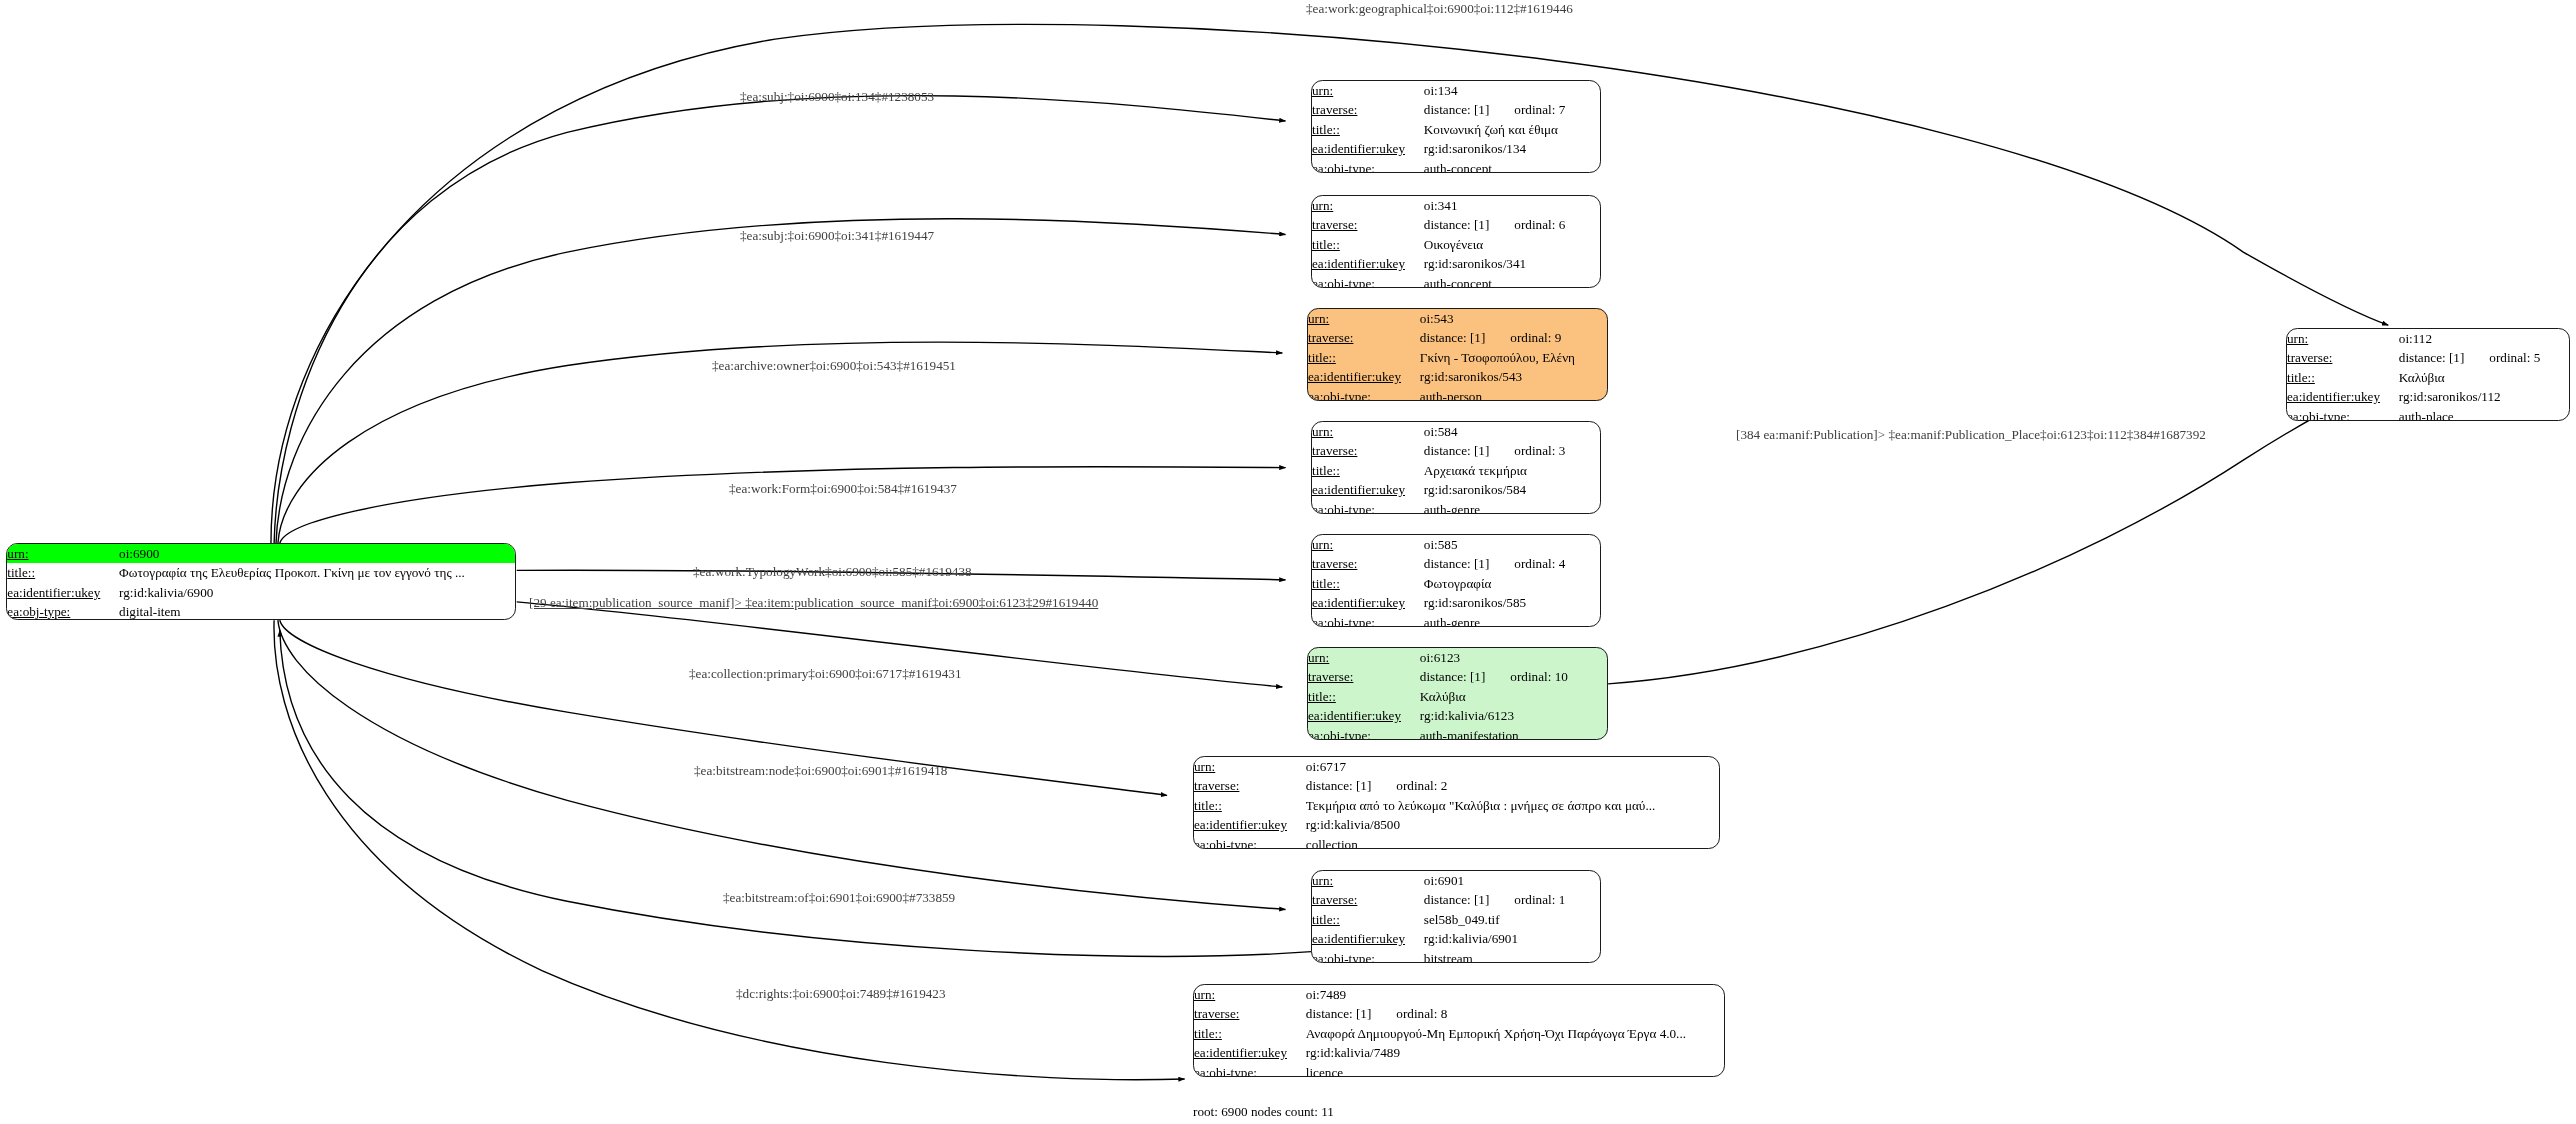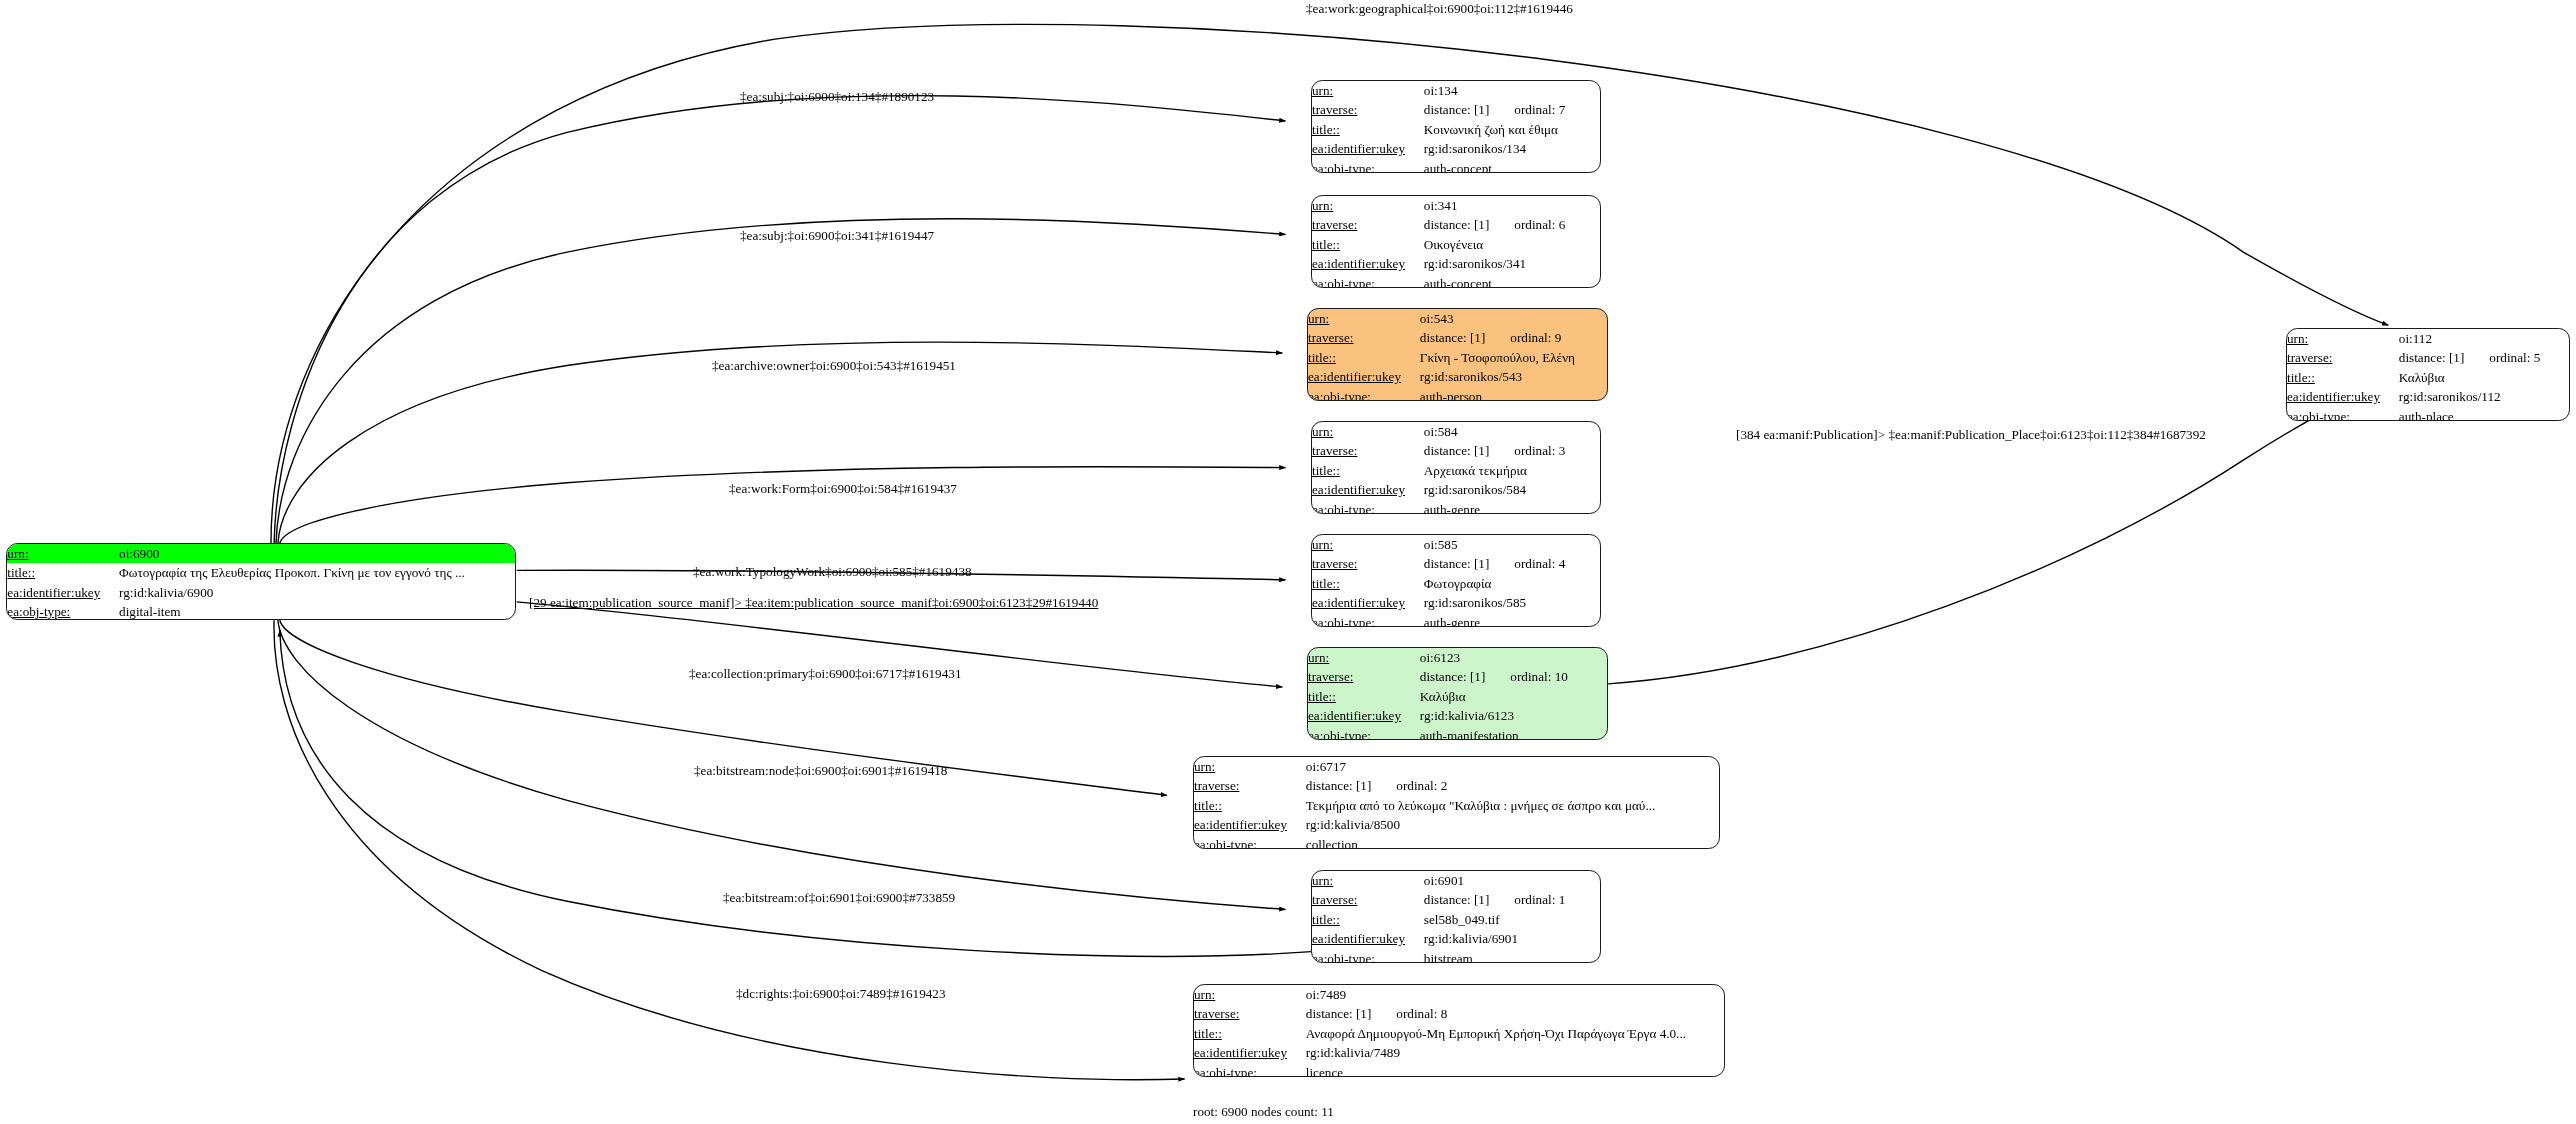--- a/index.html
+++ b/index.html
@@ -28,21 +28,21 @@
   .edge-path {
     fill: none;
     stroke: #000000;
     stroke-width: 2.2px;
   }
   .edge-label {
     position: absolute;
     white-space: pre;
     font-family: "Liberation Serif", "DejaVu Serif", serif;
     font-size: 13.2px;
-    color: #000000;
+    color: #404040;
     line-height: 1;
   }
   .footer-label {
     position: absolute;
     white-space: pre;
     font-family: "Liberation Serif", "DejaVu Serif", serif;
     font-size: 13.2px;
     color: #000000;
   }
   .node {
@@ -116,21 +116,21 @@
         <path class="edge-path" d="M 444 984 C 452 1020 600 1080 900 1130 C 1260 1190 1680 1240 1852 1262" marker-end="url(#arrowhead)"></path>
         <path class="edge-path" d="M 441 984 C 448 1060 580 1180 900 1270 C 1300 1378 1790 1425 2040 1443" marker-end="url(#arrowhead)"></path>
         <path class="edge-path" d="M 2081 1510 C 1800 1530 1300 1510 900 1430 C 580 1365 450 1200 444 1000" marker-end="url(#arrowhead)"></path>
         <path class="edge-path" d="M 435 984 C 430 1140 520 1380 860 1540 C 1200 1692 1640 1720 1880 1712" marker-end="url(#arrowhead)"></path>
         <path class="edge-path" d="M 2552 1085 C 2900 1060 3300 900 3560 730 C 3660 666 3720 636 3760 618" marker-end="url(#arrowhead)"></path>
       </g>
   </svg>
 
   <div id="edge-labels">
       <div class="edge-label" style="left: 1306px; top: 1.9px;">‡ea:work:geographical‡oi:6900‡oi:112‡#1619446</div>
-      <div class="edge-label" style="left: 740px; top: 90px;">‡ea:subj:‡oi:6900‡oi:134‡#1890123</div>
+      <div class="edge-label" style="left: 740px; top: 90px;">‡ea:subj:‡oi:6900‡oi:134‡#1238053</div>
       <div class="edge-label" style="left: 740px; top: 229px;">‡ea:subj:‡oi:6900‡oi:341‡#1619447</div>
       <div class="edge-label" style="left: 712px; top: 359px;">‡ea:archive:owner‡oi:6900‡oi:543‡#1619451</div>
       <div class="edge-label" style="left: 729px; top: 482px;">‡ea:work:Form‡oi:6900‡oi:584‡#1619437</div>
       <div class="edge-label" style="left: 693px; top: 565px;">‡ea:work:TypologyWork‡oi:6900‡oi:585‡#1619438</div>
       <div class="edge-label" style="left: 529px; top: 596px; text-decoration: underline;">[29 ea:item:publication_source_manif]&gt; ‡ea:item:publication_source_manif‡oi:6900‡oi:6123‡29#1619440</div>
       <div class="edge-label" style="left: 689px; top: 667px;">‡ea:collection:primary‡oi:6900‡oi:6717‡#1619431</div>
       <div class="edge-label" style="left: 694px; top: 764px;">‡ea:bitstream:node‡oi:6900‡oi:6901‡#1619418</div>
       <div class="edge-label" style="left: 723px; top: 891px;">‡ea:bitstream:of‡oi:6901‡oi:6900‡#733859</div>
       <div class="edge-label" style="left: 736px; top: 987px;">‡dc:rights:‡oi:6900‡oi:7489‡#1619423</div>
       <div class="edge-label" style="left: 1736px; top: 428px;">[384 ea:manif:Publication]&gt; ‡ea:manif:Publication_Place‡oi:6123‡oi:112‡384#1687392</div>

